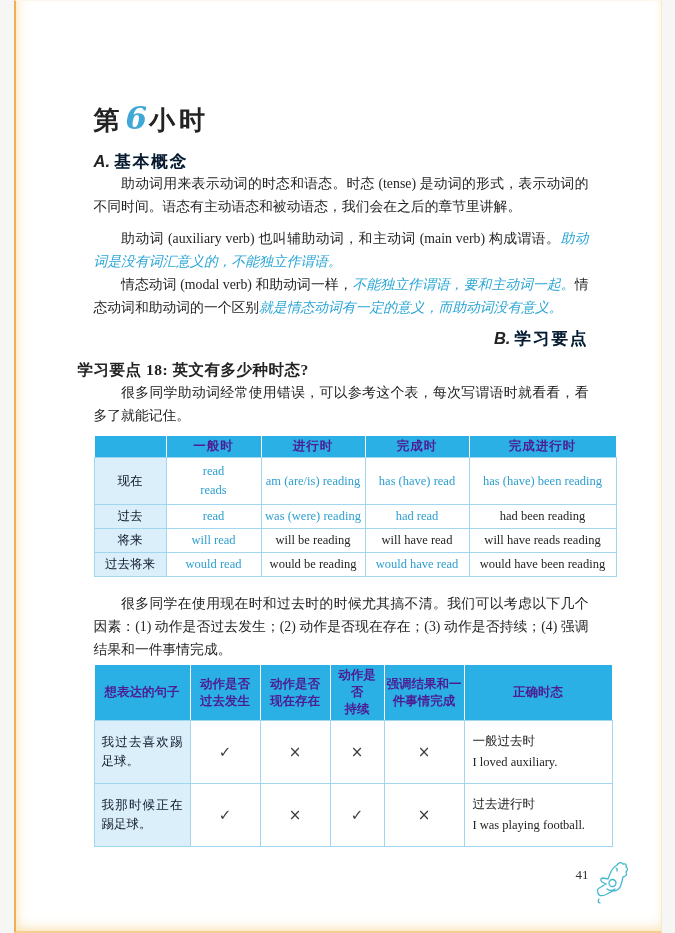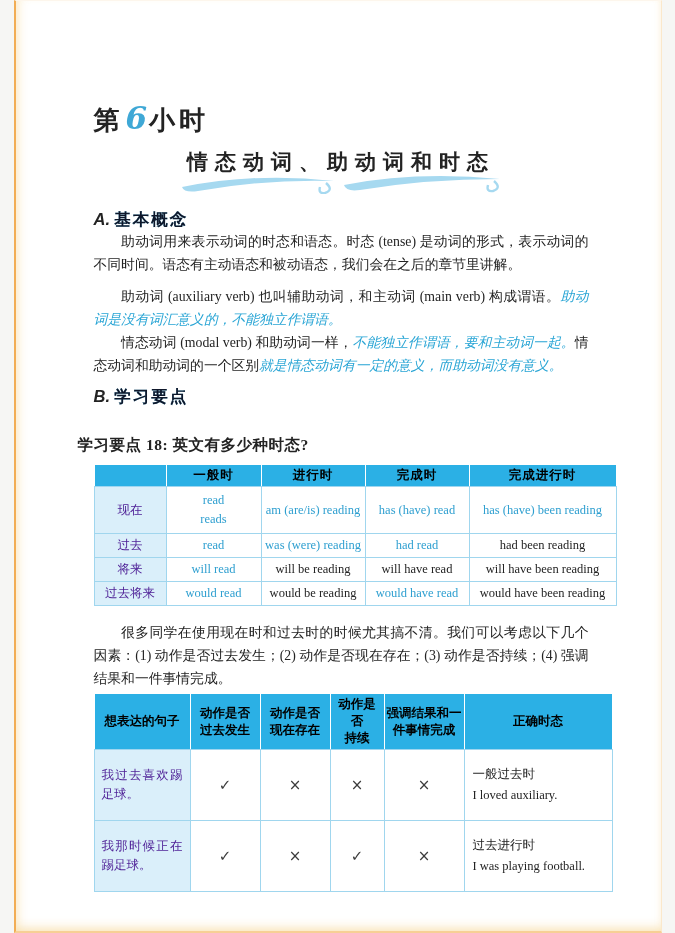--- a/index.html
+++ b/index.html
@@ -23,83 +23,75 @@
   .subtitle{position:relative;z-index:2;font-size:21px;font-weight:bold;letter-spacing:7px;}
   .swoosh{position:absolute;left:50%;transform:translateX(-50%);bottom:2px;z-index:1;}
   
   .sec-heading{margin-top:13px;font-size:16.5px;line-height:21px;}
   .sec-label{font-weight:bold;font-style:italic;font-family:"Liberation Sans","DejaVu Sans",sans-serif;}
   .sec-title{color:#0f172a;font-weight:bold;letter-spacing:2px;text-shadow:0 0 .6px #7fd0ef;}
   
   p.body{margin:0;font-size:13.8px;line-height:23px;text-align:justify;text-indent:2em;}
   p.body.mt{margin-top:9px;}
   .blue{color:#29a5d5;font-style:italic;}
-  .kp{margin:28px 0 0 -16px;font-size:15.5px;font-weight:bold;letter-spacing:.5px;}
+  .kp{margin:11px 0 0 -16px;font-size:15.5px;font-weight:bold;letter-spacing:.5px;}
   
   table{border-collapse:collapse;table-layout:fixed;width:100%;}
   table.tense{margin-top:8px;font-size:12.5px;}
   table.factor{margin-top:3px;font-size:12.5px;}
-  th{background:#2bb0e5;color:#000000;font-weight:bold;border:1px solid #ffffff;
+  th{background:#2bb0e5;color:#4c1d95;font-weight:bold;border:1px solid #ffffff;
      border-bottom:1px solid #9fd6f0;padding:2px 2px;letter-spacing:1px;}
   table{border:1px solid #8fd0ee;}
   td{border:1px solid #a0d6ee;padding:2px 3px;text-align:center;vertical-align:middle;background:#fff;}
-  td.rowlabel,td.sentence{background:#daeffa;color:#4c1d95;}
+  td.rowlabel,td.sentence{background:#daeffa;color:#0f172a;}
   td .hl{color:#2e9fd0;}
   table.tense th{height:17px;}
   tr.tall td{height:42px;}
   tr.norm td{height:19px;}
   td .stack{line-height:19px;}
   
   table.factor th{white-space:pre-line;line-height:17px;height:38px;letter-spacing:0;}
-  td.sentence{text-align:justify;padding:12px 7px;line-height:19px;}
+  td.sentence{text-align:justify;padding:4px 7px;line-height:19px;}
   td.mark{font-size:15px;color:#3c3c3c;font-family:"DejaVu Sans","Liberation Sans",sans-serif;}
   td.tense-cell{text-align:left;padding:8px 8px;line-height:21px;}
   tr.frow td{height:46px;}
   
   .footer{position:absolute;right:30px;bottom:26px;display:flex;align-items:flex-start;}
   .pnum{font-size:13px;color:#333;margin-top:8px;margin-right:2px;}
 </style>
 </head>
 <body>
 
 <div class="page">
   <div class="content">
 
     <div class="chapter">
       <span>第</span><span class="num">6</span><span>小时</span>
     </div>
 
-    <div class="subtitle-wrap">
-      <span class="subtitle">情态动词、助动词和时态</span>
-      <svg class="swoosh" width="330" height="22" viewBox="0 0 330 22">
-        <path d="M6 15 Q80 0 158 9 Q90 7 22 19 Q8 21 6 15 Z" fill="#a6d9f0"></path>
-        <path d="M150 11 q8 7 -1 10 q-7 1 -5 -6" fill="none" stroke="#a6d9f0" stroke-width="2.4"></path>
-        <path d="M168 13 Q240 -1 324 7 Q250 7 184 18 Q170 20 168 13 Z" fill="#a6d9f0"></path>
-        <path d="M318 9 q8 7 -1 10 q-7 1 -5 -6" fill="none" stroke="#a6d9f0" stroke-width="2.4"></path>
-      </svg>
-    </div>
 
     <div class="sec-heading">
       <span class="sec-label">A.</span>
       <span class="sec-title">基本概念</span>
     </div>
 
     <p class="body">助动词用来表示动词的时态和语态。时态 (tense) 是动词的形式，表示动词的不同时间。语态有主动语态和被动语态，我们会在之后的章节里讲解。</p>
 
     <p class="body mt"><span>助动词 (auxiliary verb) 也叫辅助动词，和主动词 (main verb) 构成谓语。</span><span class="blue">助动词是没有词汇意义的，不能独立作谓语。</span></p>
 
     <p class="body"><span>情态动词 (modal verb) 和助动词一样，</span><span class="blue">不能独立作谓语，要和主动词一起。</span><span>情态动词和助动词的一个区别</span><span class="blue">就是情态动词有一定的意义，而助动词没有意义。</span></p>
 
-    <div class="sec-heading" style="margin-top:9px;">
+    <div class="sec-heading" style="margin-top:9px;text-align:right;">
       <span class="sec-label">B.</span>
       <span class="sec-title">学习要点</span>
     </div>
 
     <h3 class="kp">学习要点 18: 英文有多少种时态?</h3>
 
+    <p class="body">很多同学助动词经常使用错误，可以参考这个表，每次写谓语时就看看，看多了就能记住。</p>
 
     <table class="tense">
       <colgroup>
           <col style="width:72px">
           <col style="width:95px">
           <col style="width:104px">
           <col style="width:104px">
           <col style="width:147px">
         </colgroup>
       <thead id="tense-head">
@@ -148,21 +140,21 @@
             <td>
               <div class="stack hl">will read</div>
             </td>
             <td>
               <div class="stack">will be reading</div>
             </td>
             <td>
               <div class="stack">will have read</div>
             </td>
             <td>
-              <div class="stack">will have been reading</div>
+              <div class="stack">will have reads reading</div>
             </td>
           </tr>
           <tr class="norm">
             <td class="rowlabel">过去将来</td>
             <td>
               <div class="stack hl">would read</div>
             </td>
             <td>
               <div class="stack">would be reading</div>
             </td>
@@ -222,13 +214,25 @@
             <td class="tense-cell">
               <div>过去进行时</div>
               <div>I was playing football.</div>
             </td>
           </tr>
         </tbody>
     </table>
 
   </div>
 
+  <div class="footer">
+    <span class="pnum">41</span>
+    <svg width="40" height="46" viewBox="0 0 40 46">
+      <g fill="none" stroke="#45b8cf" stroke-width="1.3" stroke-linecap="round">
+        <path d="M26 6 q3 -4 6 -1 q4 -1 3 3 q3 2 0 5 q2 4 -3 5 l-2 8 q-2 6 -8 6 l-8 4 q-6 2 -7 -2 q-2 -4 3 -6 l5 -3 -4 -2 q-3 -3 1 -4 l5 1 2 -5 q2 -6 7 -9z"></path>
+        <path d="M25 9 q2 1 1 3"></path>
+        <path d="M16 30 q4 3 8 0"></path>
+        <path d="M18 24 a3.5 3.5 0 1 0 7 0 a3.5 3.5 0 1 0 -7 0"></path>
+        <path d="M8 40 q-2 3 1 4"></path>
+      </g>
+    </svg>
+  </div>
 </div>
 
 </body></html>

